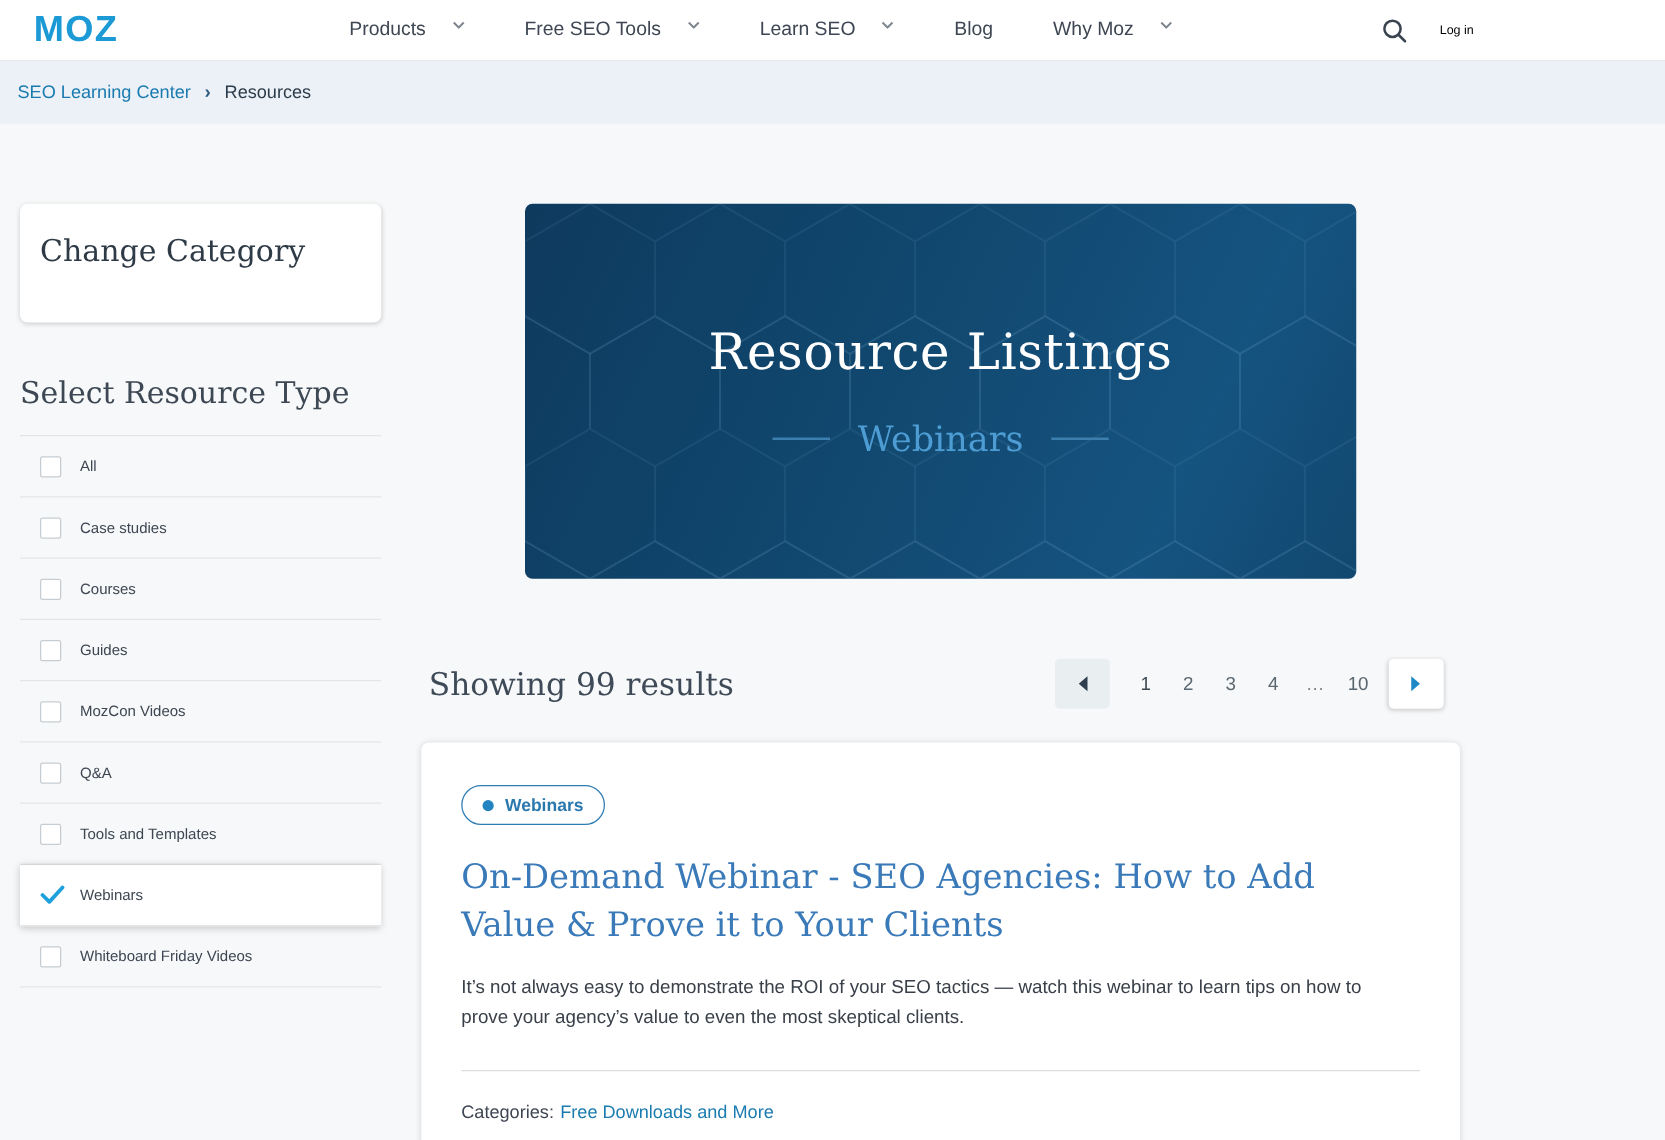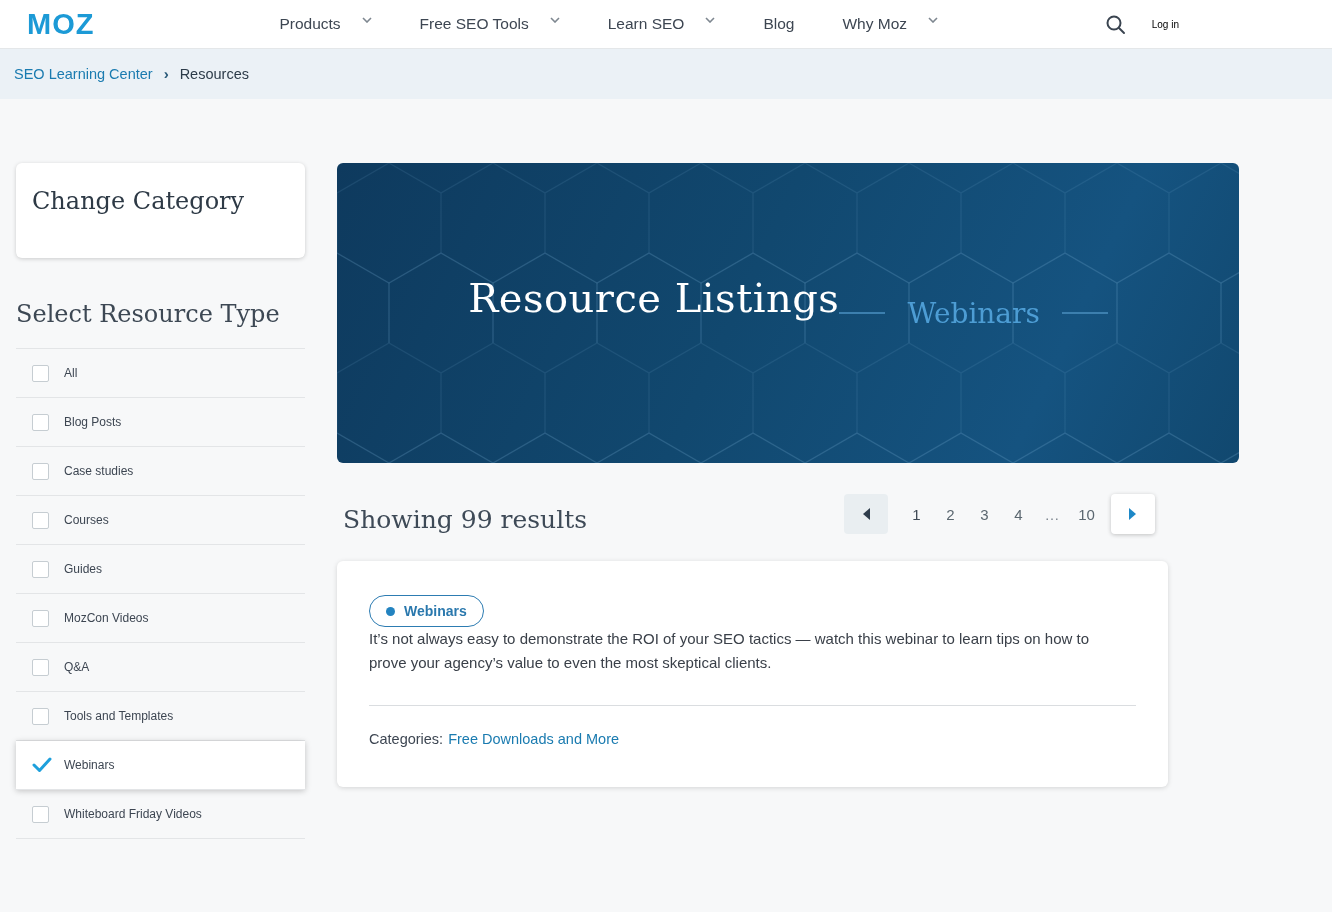--- a/index.html
+++ b/index.html
@@ -66,32 +66,32 @@
     width:17px; height:17px; border:1px solid #c6cdd2; background:#fff;
     border-radius:2px; margin-right:15px; flex:none;
   }
   .rt-row.checked {
     background:#fff; box-shadow:0 1px 6px rgba(0,0,0,0.22); z-index:2;
   }
   .checkmark { margin-right:12px; flex:none; }
 
   
   .hero {
-    width:902px; height:300px; margin:0 auto; border-radius:6px; position:relative;
-    overflow:hidden; display:flex; flex-direction:row; align-items:center; justify-content:center;
+    width:665px; height:300px; margin:0 auto; border-radius:6px; position:relative;
+    overflow:hidden; display:flex; flex-direction:column; align-items:center; justify-content:center;
     background:linear-gradient(115deg,#0e3a5e 0%, #11486f 45%, #155380 78%, #11486f 100%);
   }
   .hex-bg { position:absolute; inset:0; width:100%; height:100%; }
   .hero-title { position:relative; font-size:40px; color:#ffffff; letter-spacing:0.5px; margin-bottom:30px; }
   .hero-sub { position:relative; display:flex; align-items:center; gap:22px; }
   .hero-sub-label { font-size:28px; color:#4d9dd4; }
   .dash { width:46px; height:2px; background:#3c7fae; }
 
   
-  .results-row { margin-top:31px; display:flex; align-items:flex-end; padding:0 13px 0 6px; }
+  .results-row { margin-top:64px; display:flex; align-items:center; padding:0 13px 0 6px; }
   .results-summary { font-size:25px; color:#3e4a57; }
   .pagination { margin-left:auto; display:flex; align-items:center; }
   .pg-btn {
     width:44px; height:40px; border-radius:4px; display:flex; align-items:center;
     justify-content:center; cursor:pointer; border:none;
   }
   .pg-prev { background:#e9eef1; }
   .pg-next { background:#fff; box-shadow:0 1px 4px rgba(0,0,0,0.22); margin-left:14px; }
   .pg-pages { display:flex; align-items:center; gap:13px; margin-left:18px; }
   .pg-page {
@@ -185,24 +185,20 @@
     <div class="cat-card">
       <div class="cat-title serif">Change Category</div>
     </div>
 
     <div class="rt-title serif">Select Resource Type</div>
 
     <div class="rt-list">
       <div class="rt-row">
         <span class="cb"></span>
         <span>All</span>
-      </div>
-      <div class="rt-row">
-        <span class="cb"></span>
-        <span>Blog Posts</span>
       </div>
       <div class="rt-row">
         <span class="cb"></span>
         <span>Case studies</span>
       </div>
       <div class="rt-row">
         <span class="cb"></span>
         <span>Courses</span>
       </div>
       <div class="rt-row">
@@ -278,20 +274,21 @@
             </svg>
         </button>
       </div>
     </div>
 
     <article class="card">
       <div class="badge">
         <span class="badge-dot"></span>
         <span>Webinars</span>
       </div>
+      <a class="card-title serif">On-Demand Webinar - SEO Agencies: How to Add Value &amp; Prove it to Your Clients</a>
       <p class="card-desc">It’s not always easy to demonstrate the ROI of your SEO tactics — watch this webinar to learn tips on how to prove your agency’s value to even the most skeptical clients.</p>
       <hr class="card-divider">
       <div class="card-cats">
         <span>Categories:</span><a class="cat-link">Free Downloads and More</a>
       </div>
     </article>
 
   </main>
 </div>
 

